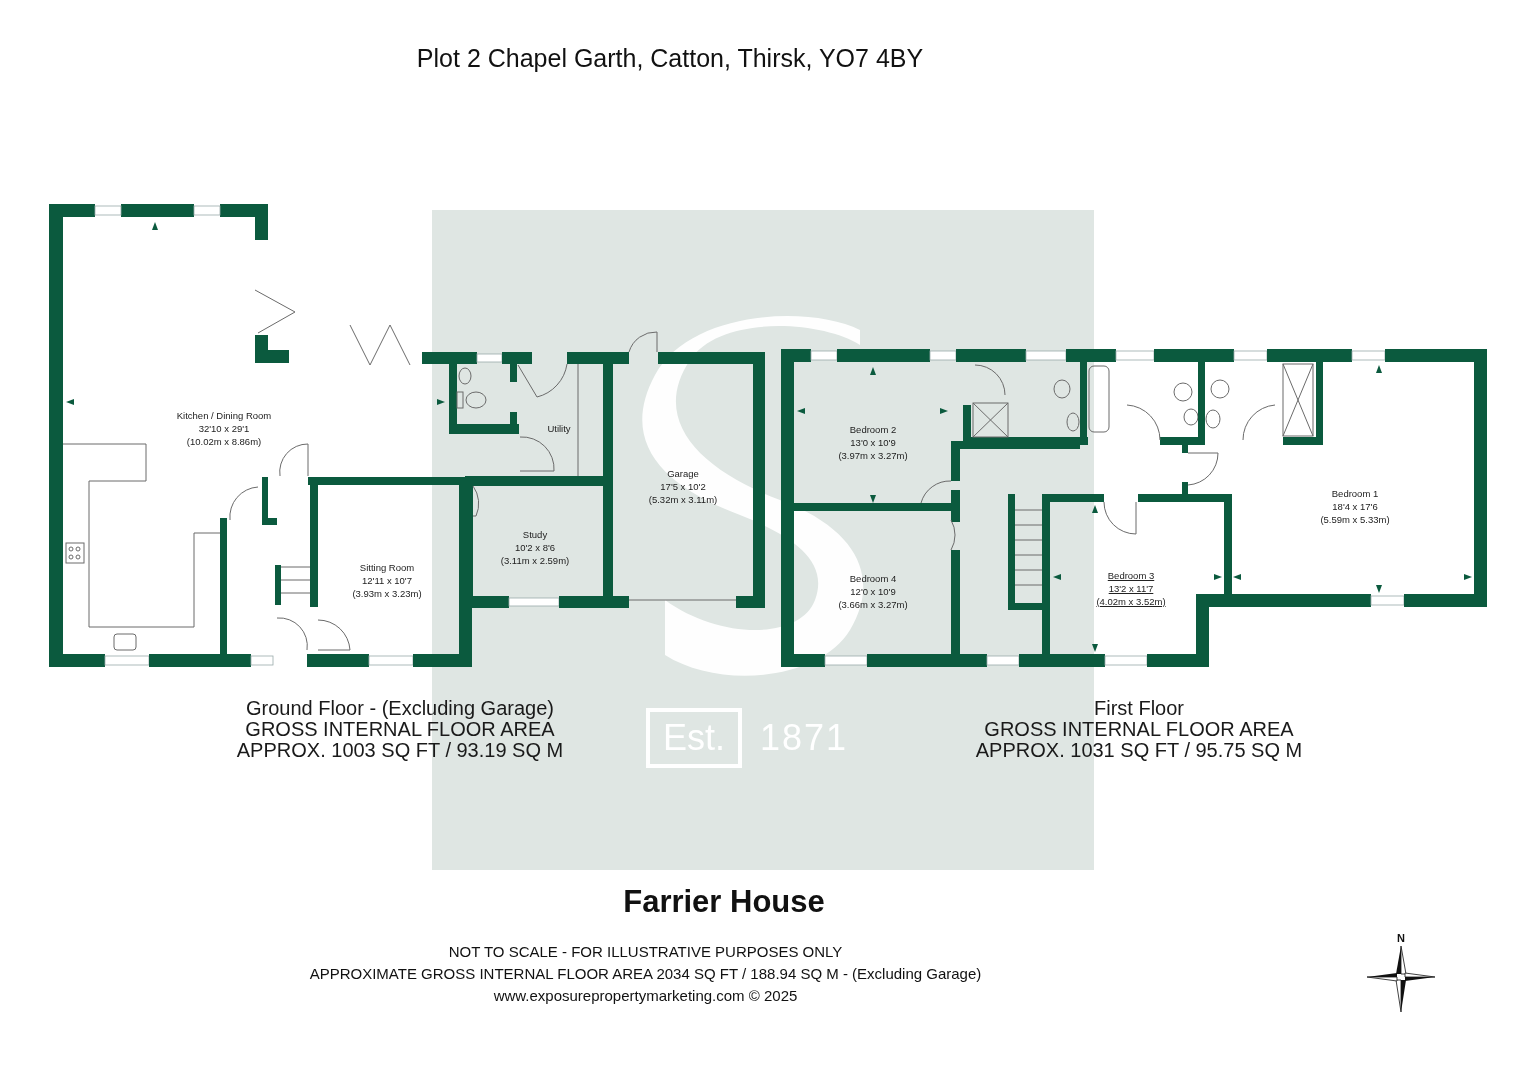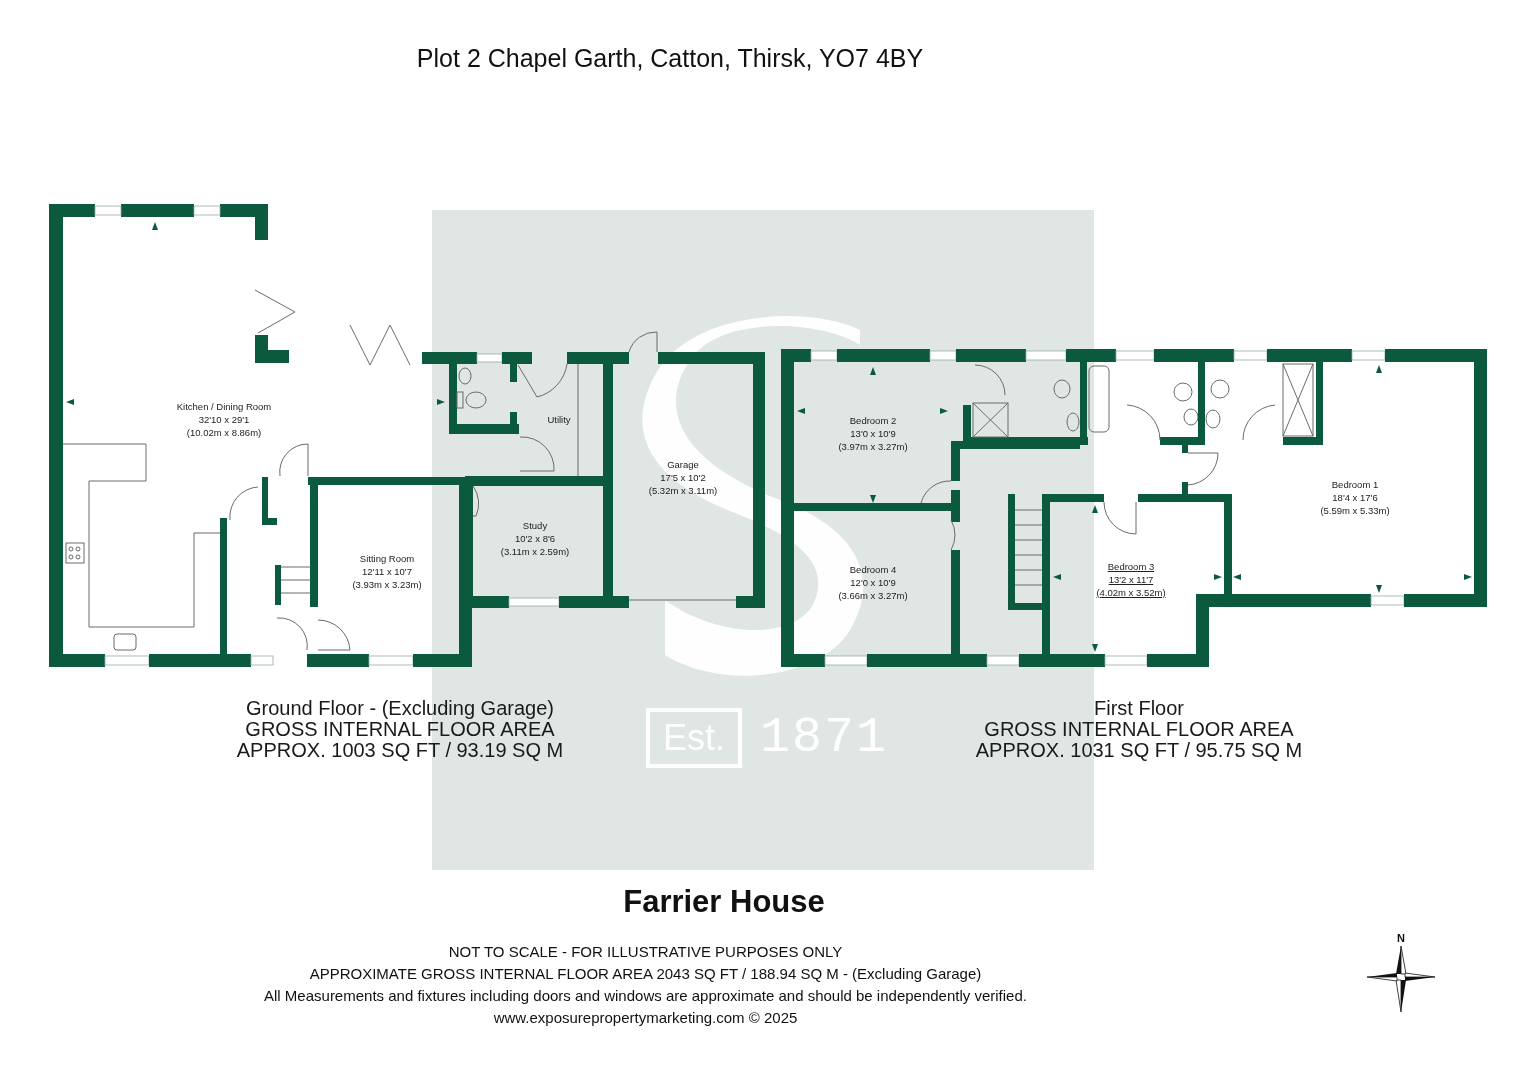--- a/index.html
+++ b/index.html
@@ -5,30 +5,30 @@
   html, body { margin: 0; padding: 0; background: #ffffff; }
   body { width: 1527px; height: 1080px; position: relative; overflow: hidden;
          font-family: "DejaVu Sans", "Liberation Sans", sans-serif; color: #1a1a1a; }
   .abs { position: absolute; }
   #watermark-panel { left: 432px; top: 210px; width: 662px; height: 660px; background: #dfe6e3; }
   #plan { position: absolute; left: 0; top: 0; width: 1527px; height: 1080px; }
   .wall { fill: #0b5a3e; }
   .fix { fill: none; stroke: #6b6b6b; stroke-width: 1; }
   .win { fill: #ffffff; stroke: #9aa; stroke-width: 0.8; }
   .room-label { position: absolute; text-align: center; font-size: 9.5px; line-height: 13px; color: #222;
-                font-family: "Liberation Sans", sans-serif; transform: translateX(-50%); white-space: nowrap; }
+                font-family: "Liberation Sans", sans-serif; transform: translateX(-50%); white-space: nowrap; margin-top: 9px; }
   .title { left: 0; width: 1340px; top: 44px; text-align: center; font-size: 25px; color: #111;
            font-family: "Liberation Sans", sans-serif; }
   .floor-summary { position: absolute; text-align: center; font-size: 20px; line-height: 21px; color: #1a1a1a;
                    font-family: "Liberation Sans", sans-serif; transform: translateX(-50%); white-space: nowrap; }
   .est { left: 646px; top: 708px; width: 212px; height: 60px; }
   .est-box { position: absolute; left: 0; top: 0; width: 88px; height: 52px; border: 4px solid #fff; color: #fff;
              font-size: 36px; line-height: 52px; text-align: center; font-family: "Liberation Sans", sans-serif; }
-  .est-year { position: absolute; left: 114px; top: 0; color: #fff; font-size: 50px; line-height: 60px;
-              font-family: Liberation Mono, monospace; letter-spacing: 2px; }
+  .est-year { position: absolute; left: 114px; top: 0; color: #fff; font-size: 36px; line-height: 60px;
+              font-family: Liberation Sans, sans-serif; letter-spacing: 2px; }
   .house-name { left: 0; width: 1448px; top: 884px; text-align: center; font-size: 31px; font-weight: bold; color: #111;
                 font-family: "Liberation Sans", sans-serif; }
   .disclaimer { left: 0; width: 1291px; top: 941px; text-align: center; font-size: 15px; line-height: 22px; color: #111;
                 font-family: "Liberation Sans", sans-serif; }
   .compass { left: 1365px; top: 930px; width: 72px; height: 88px; }
 </style>
 </head>
 <body>
 
 <div class="abs title">Plot 2 Chapel Garth, Catton, Thirsk, YO7 4BY</div>
@@ -287,22 +287,21 @@
 </div>
 
 <div class="abs est">
   <div class="est-box">Est.</div>
   <div class="est-year">1871</div>
 </div>
 
 <div class="abs house-name">Farrier House</div>
 <div class="abs disclaimer">
   <div>NOT TO SCALE - FOR ILLUSTRATIVE PURPOSES ONLY</div>
-  <div>APPROXIMATE GROSS INTERNAL FLOOR AREA 2043 SQ FT / 188.94 SQ M - (Excluding Garage)</div>
-  <div>All Measurements and fixtures including doors and windows are approximate and should be independently verified.</div>
+  <div>APPROXIMATE GROSS INTERNAL FLOOR AREA 2034 SQ FT / 188.94 SQ M - (Excluding Garage)</div>
   <div>www.exposurepropertymarketing.com © 2025</div>
 </div>
 
 <div class="abs compass">
   <svg width="72" height="88" viewBox="0 0 72 88">
     <text x="36" y="12" text-anchor="middle" font-size="11" font-weight="bold" font-family="Liberation Sans, sans-serif" fill="#111">N</text>
     <polygon points="36,16 31,44 36,44" fill="#111"></polygon>
     <polygon points="36,16 41,44 36,44" fill="#fff" stroke="#111" stroke-width="0.8"></polygon>
     <polygon points="36,82 41,50 36,50" fill="#111"></polygon>
     <polygon points="36,82 31,50 36,50" fill="#fff" stroke="#111" stroke-width="0.8"></polygon>

